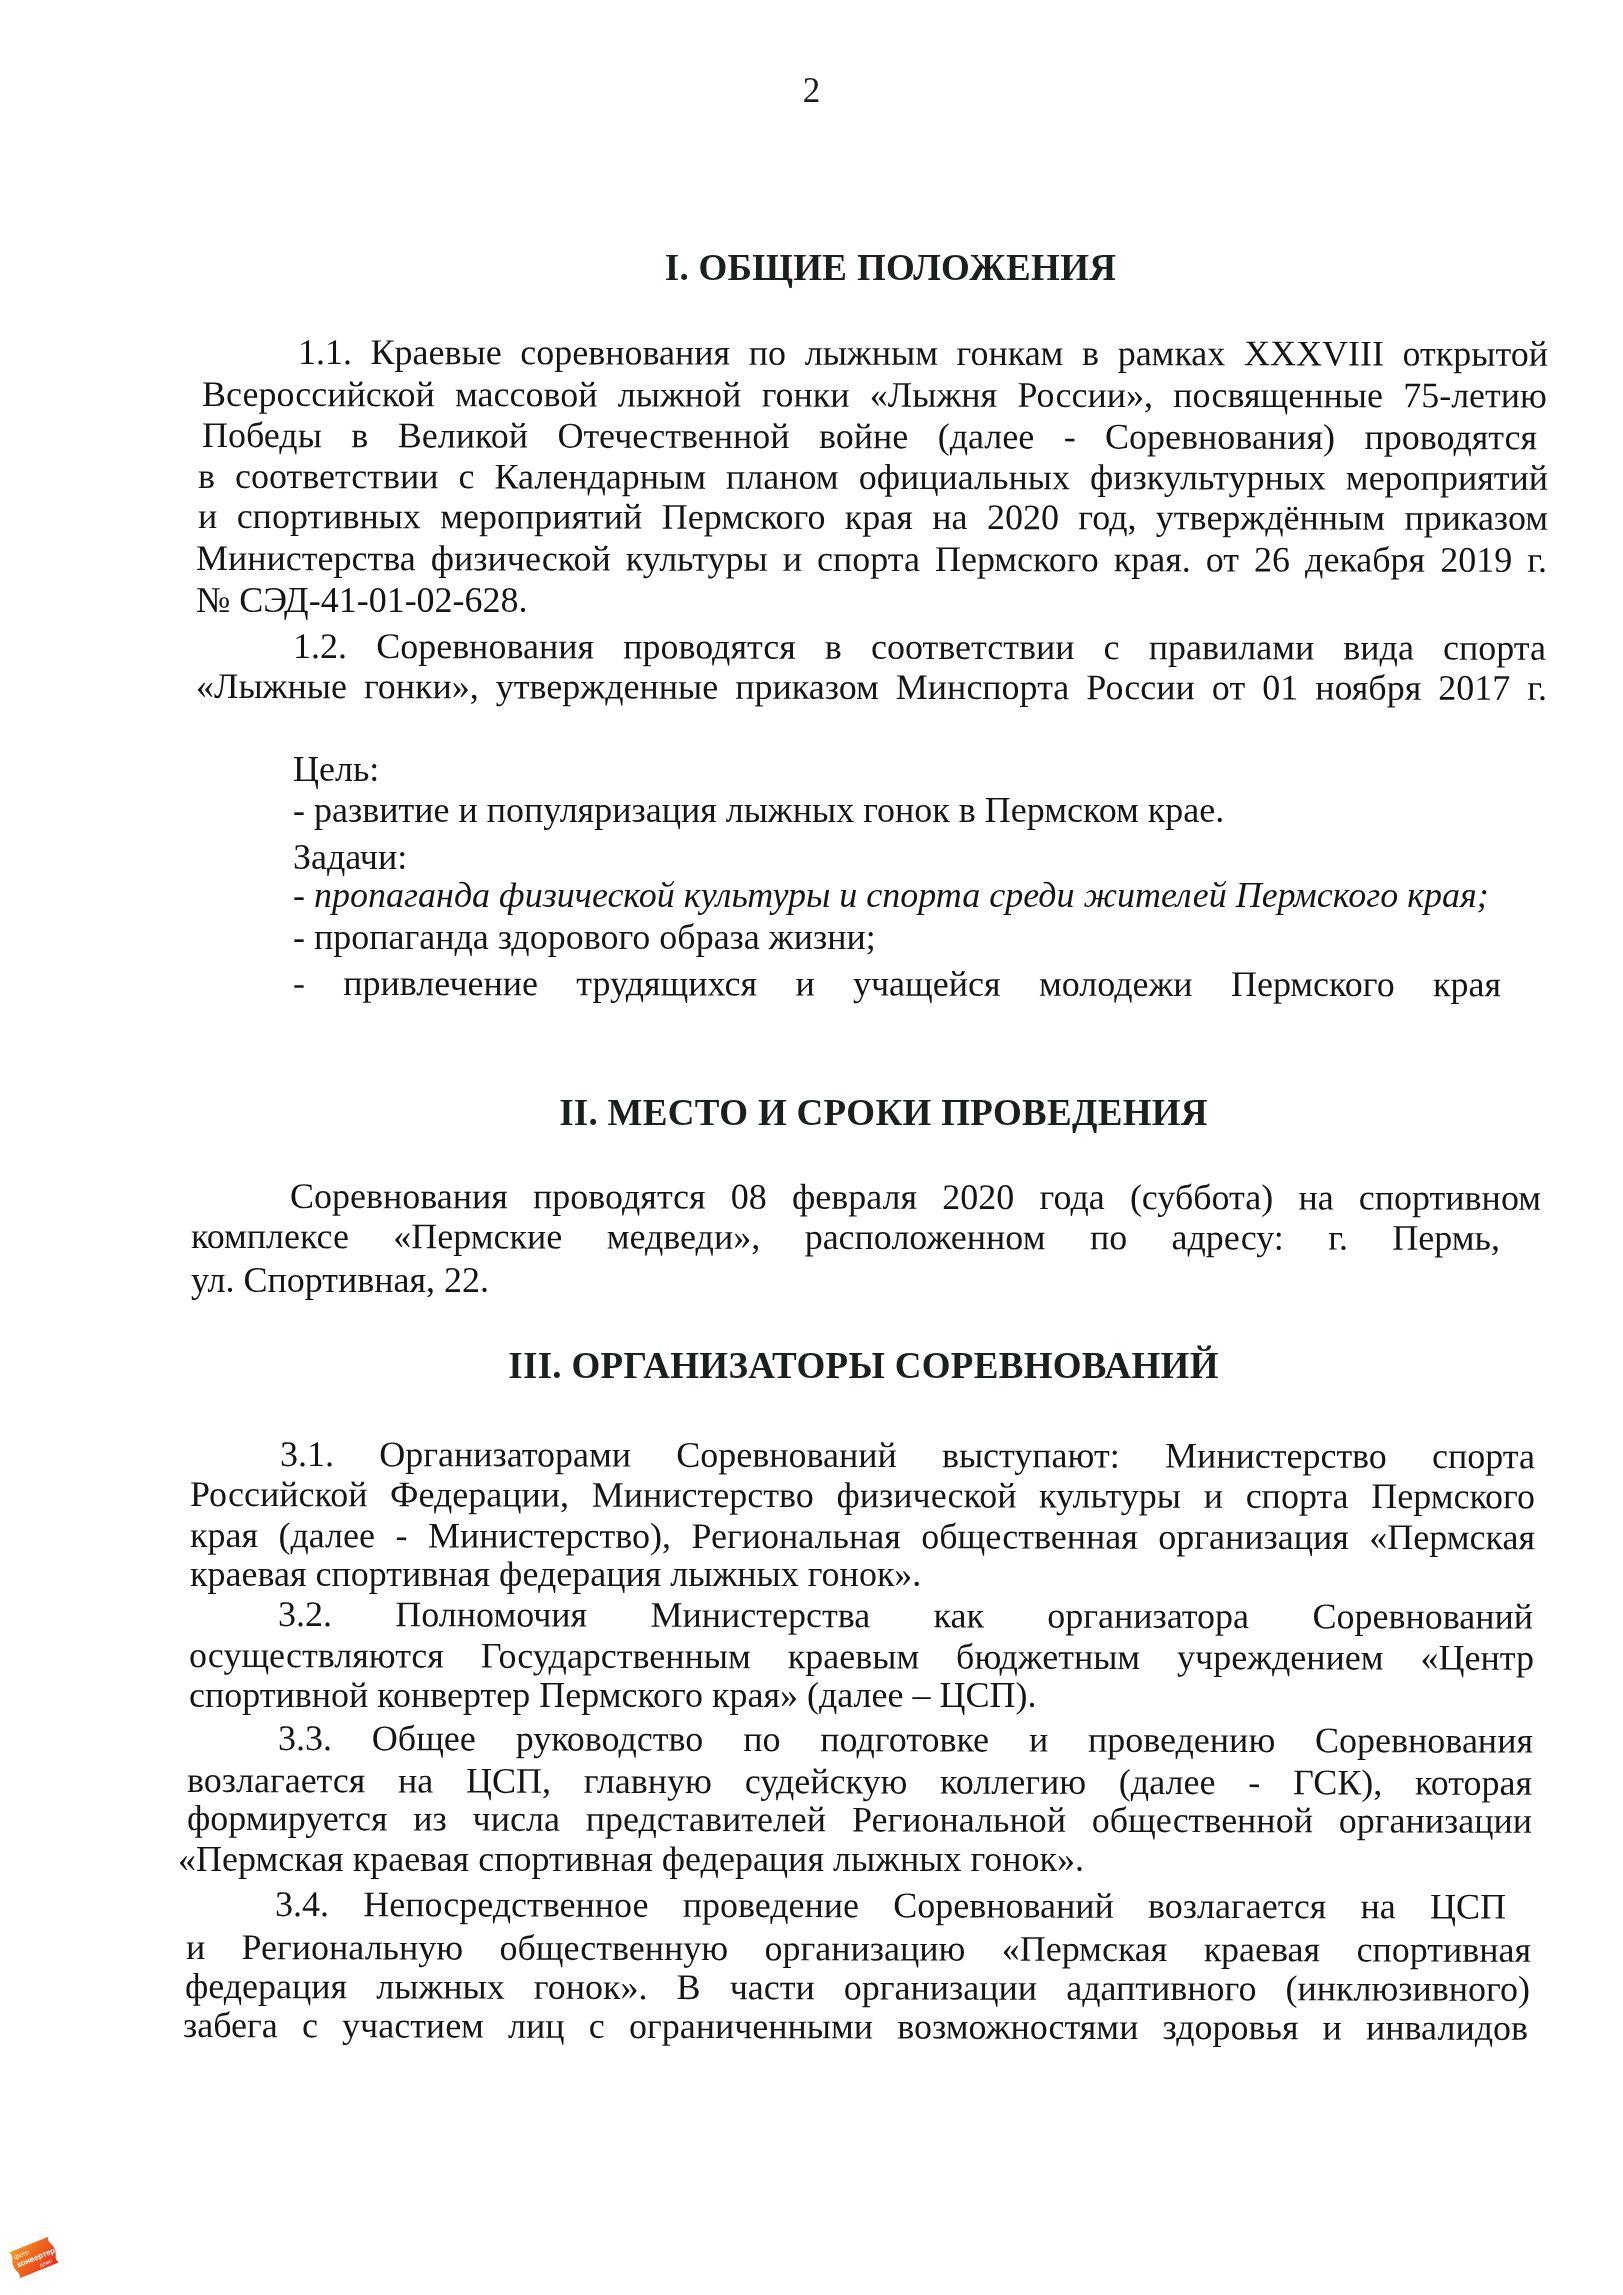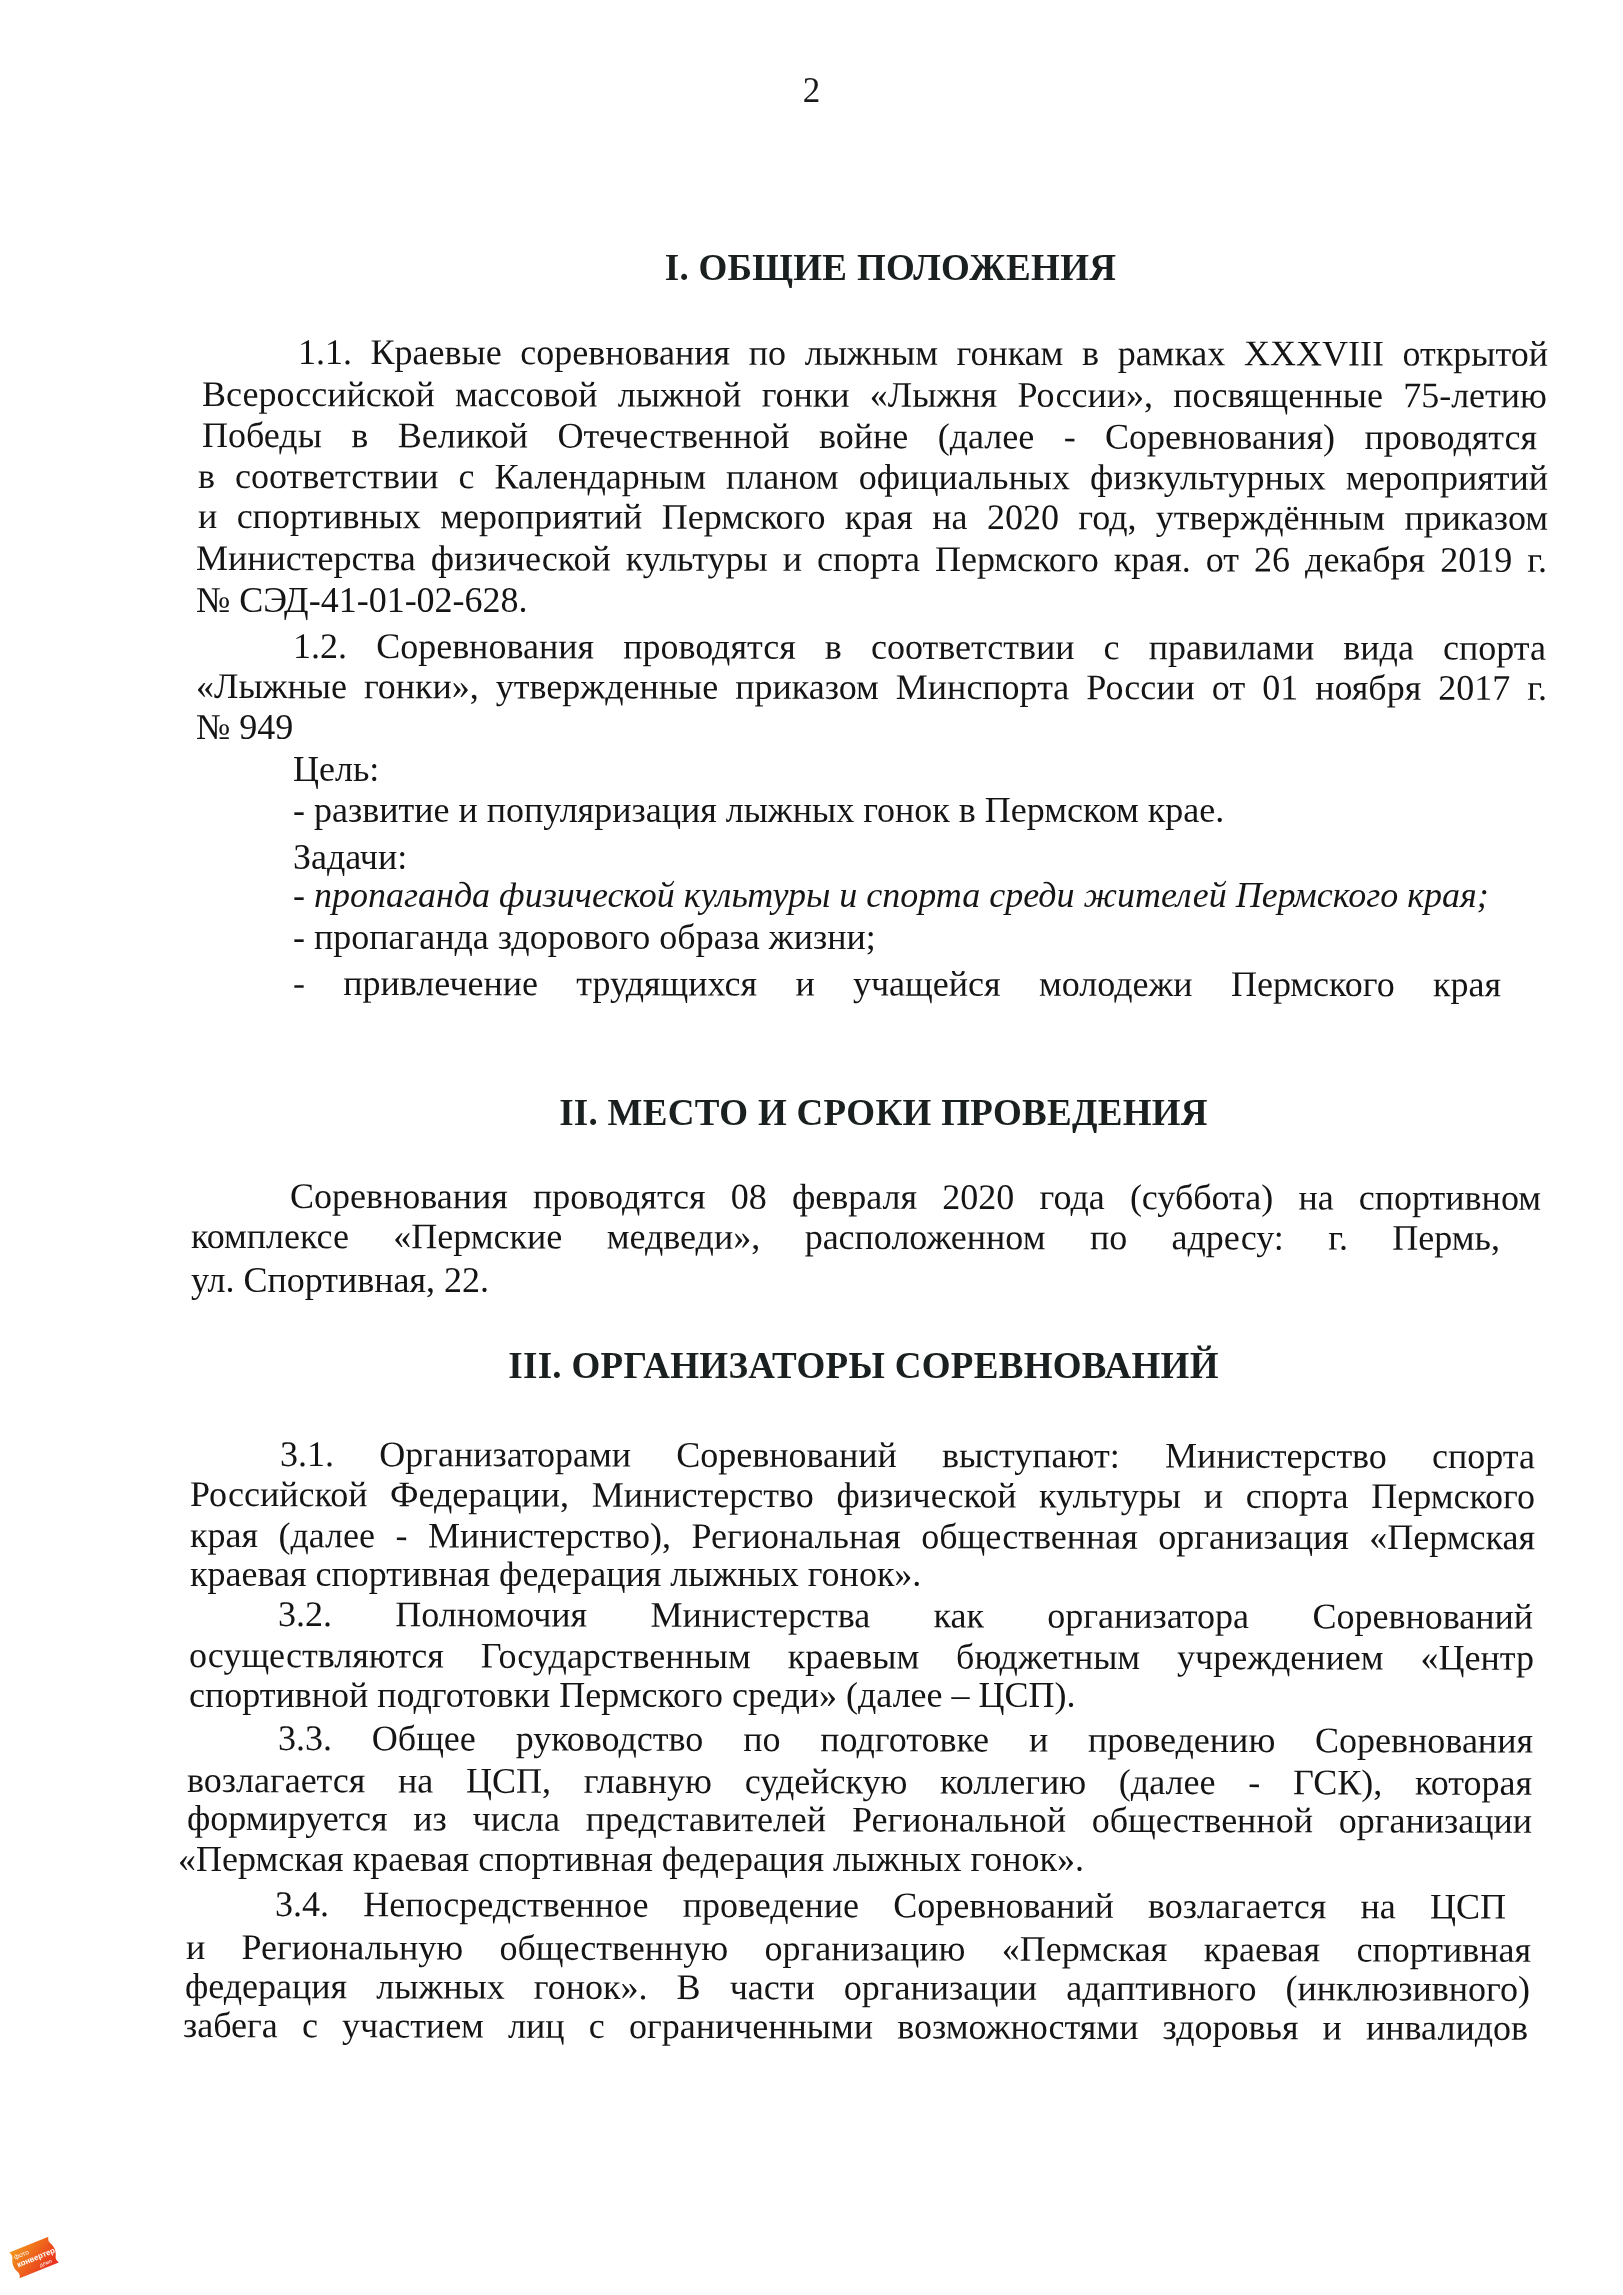--- a/index.html
+++ b/index.html
@@ -42,21 +42,20 @@
   <div class="line" style="left: 298px; width: 1250px; top: 331px; transform: rotate(0.08deg); white-space: normal; height: 42px; overflow: visible;">1.1.   Краевые соревнования по лыжным гонкам в рамках XXXVIII открытой</div>
   <div class="line" style="left: 202px; width: 1345px; top: 373px; transform: rotate(0.06deg); white-space: normal; height: 42px; overflow: visible;">Всероссийской массовой лыжной гонки «Лыжня России», посвященные 75-летию</div>
   <div class="line" style="left: 202px; width: 1335px; top: 414px; transform: rotate(0.1deg); white-space: normal; height: 42px; overflow: visible;">Победы в Великой Отечественной войне (далее - Соревнования) проводятся</div>
   <div class="line" style="left: 198px; width: 1350px; top: 455px; transform: rotate(0.08deg); white-space: normal; height: 42px; overflow: visible;">в соответствии с Календарным планом официальных физкультурных мероприятий</div>
   <div class="line" style="left: 198px; width: 1350px; top: 495px; transform: rotate(0.08deg); white-space: normal; height: 42px; overflow: visible;">и спортивных мероприятий Пермского края на 2020 год, утверждённым приказом</div>
   <div class="line" style="left: 196px; width: 1351px; top: 537px; transform: rotate(0.08deg); white-space: normal; height: 42px; overflow: visible;">Министерства физической культуры и спорта Пермского края. от 26 декабря 2019 г.</div>
   <div class="line last" style="left:196px;width:1351px;top:579px;">№ СЭД-41-01-02-628.</div>
 
   <div class="line" style="left: 293px; width: 1253px; top: 625px; transform: rotate(0.08deg); white-space: normal; height: 42px; overflow: visible;">1.2.   Соревнования проводятся в соответствии с правилами вида спорта</div>
   <div class="line" style="left: 196px; width: 1351px; top: 665px; transform: rotate(0.08deg); white-space: normal; height: 42px; overflow: visible;">«Лыжные гонки», утвержденные приказом Минспорта России от 01 ноября 2017 г.</div>
-  <div class="line last" style="left:196px;width:1351px;top:706px;">№ 949</div>
 
   <div class="line last" style="left:293px;width:1244px;top:748px;">Цель:</div>
   <div class="line last" style="left:293px;width:1244px;top:789px;">- развитие и популяризация лыжных гонок в Пермском крае.</div>
   <div class="line last" style="left:293px;width:1244px;top:830px;margin-top:6px;">Задачи:</div>
   <div class="line last" style="left:293px;width:1244px;top:874px;font-style:italic;">- пропаганда физической культуры и спорта среди жителей Пермского края;</div>
   <div class="line last" style="left:293px;width:1244px;top:916px;">- пропаганда здорового образа жизни;</div>
   <div class="line" style="left: 293px; width: 1208px; top: 962px; transform: rotate(0.06deg); white-space: normal; height: 42px; overflow: visible;">-  привлечение трудящихся и учащейся молодежи Пермского края</div>
 
   <div class="heading" style="top:1092px;left:72px;">II.  МЕСТО И СРОКИ ПРОВЕДЕНИЯ</div>
 
@@ -66,21 +65,21 @@
 
   <div class="heading" style="top:1345px;left:52px;">III. ОРГАНИЗАТОРЫ СОРЕВНОВАНИЙ</div>
 
   <div class="line" style="left: 280px; width: 1255px; top: 1433px; transform: rotate(0.1deg); white-space: normal; height: 42px; overflow: visible;">3.1.  Организаторами Соревнований выступают: Министерство спорта</div>
   <div class="line" style="left: 190px; width: 1345px; top: 1473px; transform: rotate(0.1deg); white-space: normal; height: 42px; overflow: visible;">Российской Федерации, Министерство физической культуры и спорта Пермского</div>
   <div class="line" style="left: 190px; width: 1345px; top: 1514px; transform: rotate(0.1deg); white-space: normal; height: 42px; overflow: visible;">края (далее - Министерство), Региональная общественная организация «Пермская</div>
   <div class="line last" style="left:190px;width:1345px;top:1553px;">краевая спортивная федерация лыжных гонок».</div>
 
   <div class="line" style="left: 278px; width: 1255px; top: 1593px; transform: rotate(0.12deg); white-space: normal; height: 42px; overflow: visible;">3.2.  Полномочия Министерства как организатора Соревнований</div>
   <div class="line" style="left: 189px; width: 1345px; top: 1634px; transform: rotate(0.12deg); white-space: normal; height: 42px; overflow: visible;">осуществляются Государственным краевым бюджетным учреждением «Центр</div>
-  <div class="line last" style="left:189px;width:1345px;top:1674px;">спортивной подготовки Пермского среди» (далее – ЦСП).</div>
+  <div class="line last" style="left:189px;width:1345px;top:1674px;">спортивной конвертер Пермского края» (далее – ЦСП).</div>
 
   <div class="line" style="left: 278px; width: 1255px; top: 1717px; transform: rotate(0.12deg); white-space: normal; height: 42px; overflow: visible;">3.3.  Общее руководство по подготовке и проведению Соревнования</div>
   <div class="line" style="left: 187px; width: 1345px; top: 1759px; transform: rotate(0.12deg); white-space: normal; height: 42px; overflow: visible;">возлагается на ЦСП, главную судейскую коллегию (далее - ГСК), которая</div>
   <div class="line" style="left: 187px; width: 1345px; top: 1797px; transform: rotate(0.12deg); white-space: normal; height: 42px; overflow: visible;">формируется из числа представителей Региональной общественной организации</div>
   <div class="line last" style="left:178px;width:1345px;top:1838px;">«Пермская краевая спортивная федерация лыжных гонок».</div>
 
   <div class="line" style="left: 275px; width: 1231px; top: 1883px; transform: rotate(0.12deg); white-space: normal; height: 42px; overflow: visible;">3.4.  Непосредственное проведение Соревнований возлагается на ЦСП</div>
   <div class="line" style="left: 186px; width: 1345px; top: 1926px; transform: rotate(0.12deg); white-space: normal; height: 42px; overflow: visible;">и Региональную общественную организацию «Пермская краевая спортивная</div>
   <div class="line" style="left: 185px; width: 1345px; top: 1965px; transform: rotate(0.12deg); white-space: normal; height: 42px; overflow: visible;">федерация лыжных гонок». В части организации адаптивного (инклюзивного)</div>
   <div class="line" style="left: 183px; width: 1345px; top: 2004px; transform: rotate(0.12deg); white-space: normal; height: 42px; overflow: visible;">забега с участием лиц с ограниченными возможностями здоровья и инвалидов</div>

